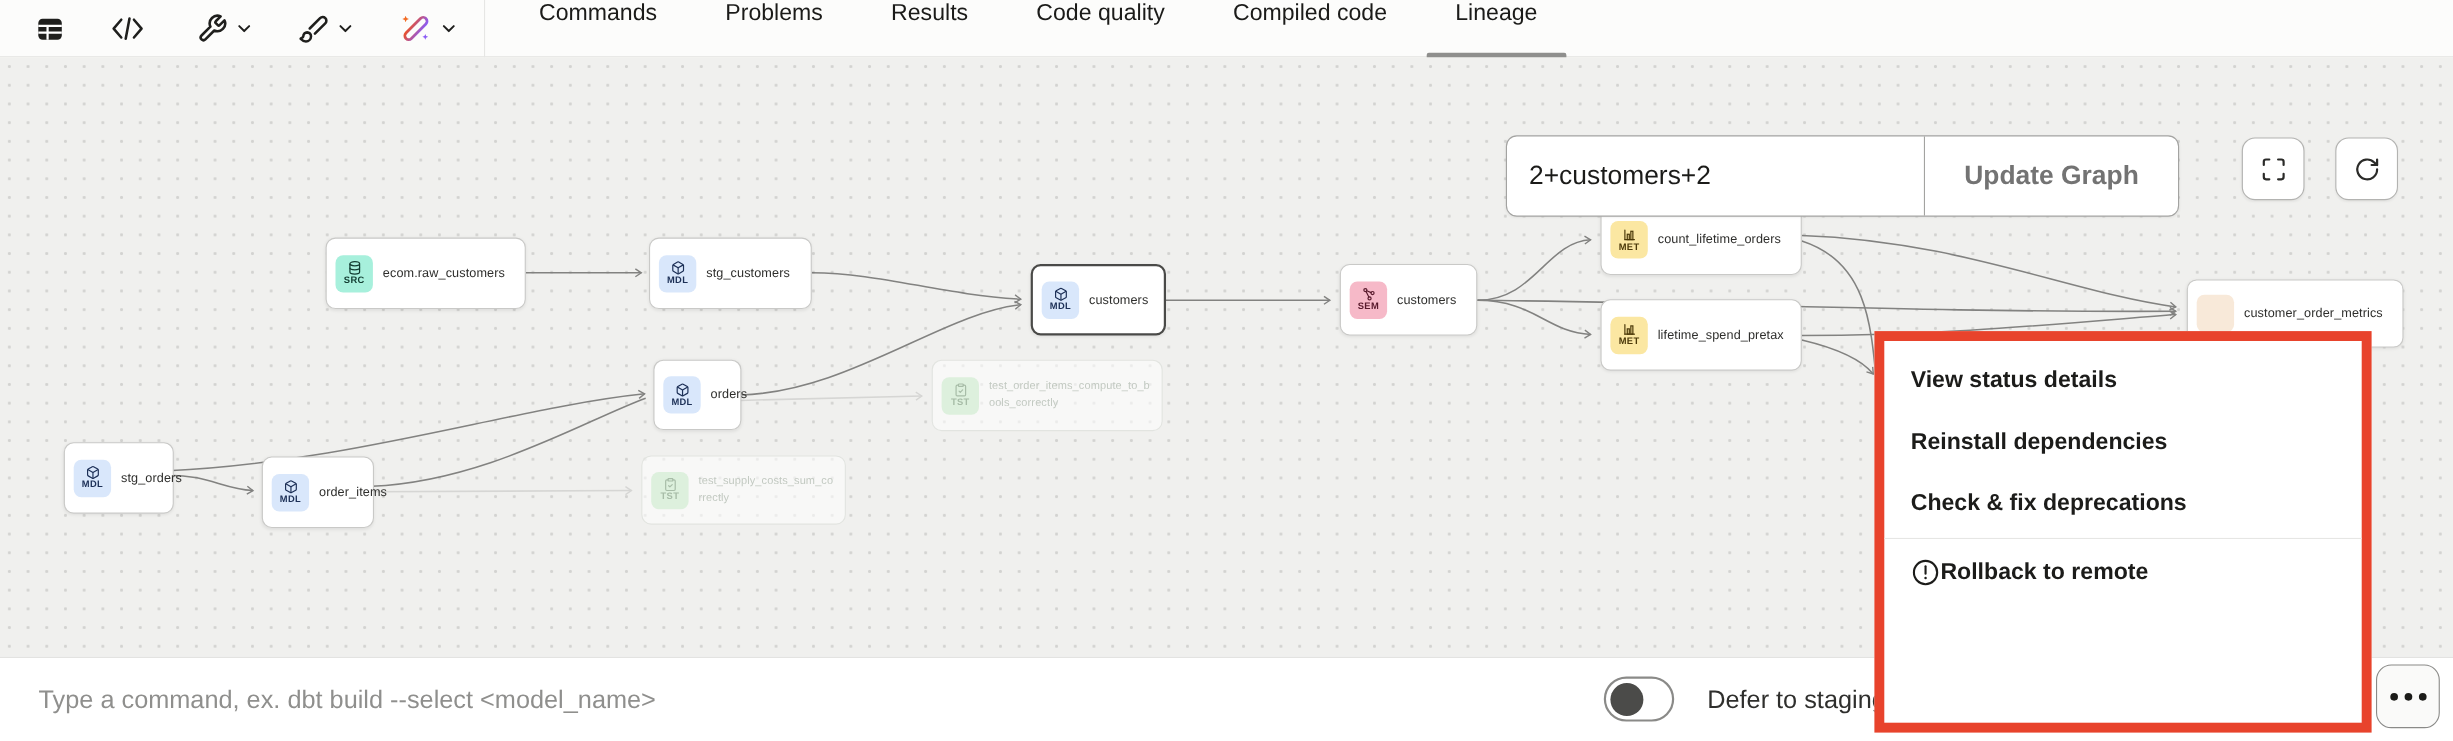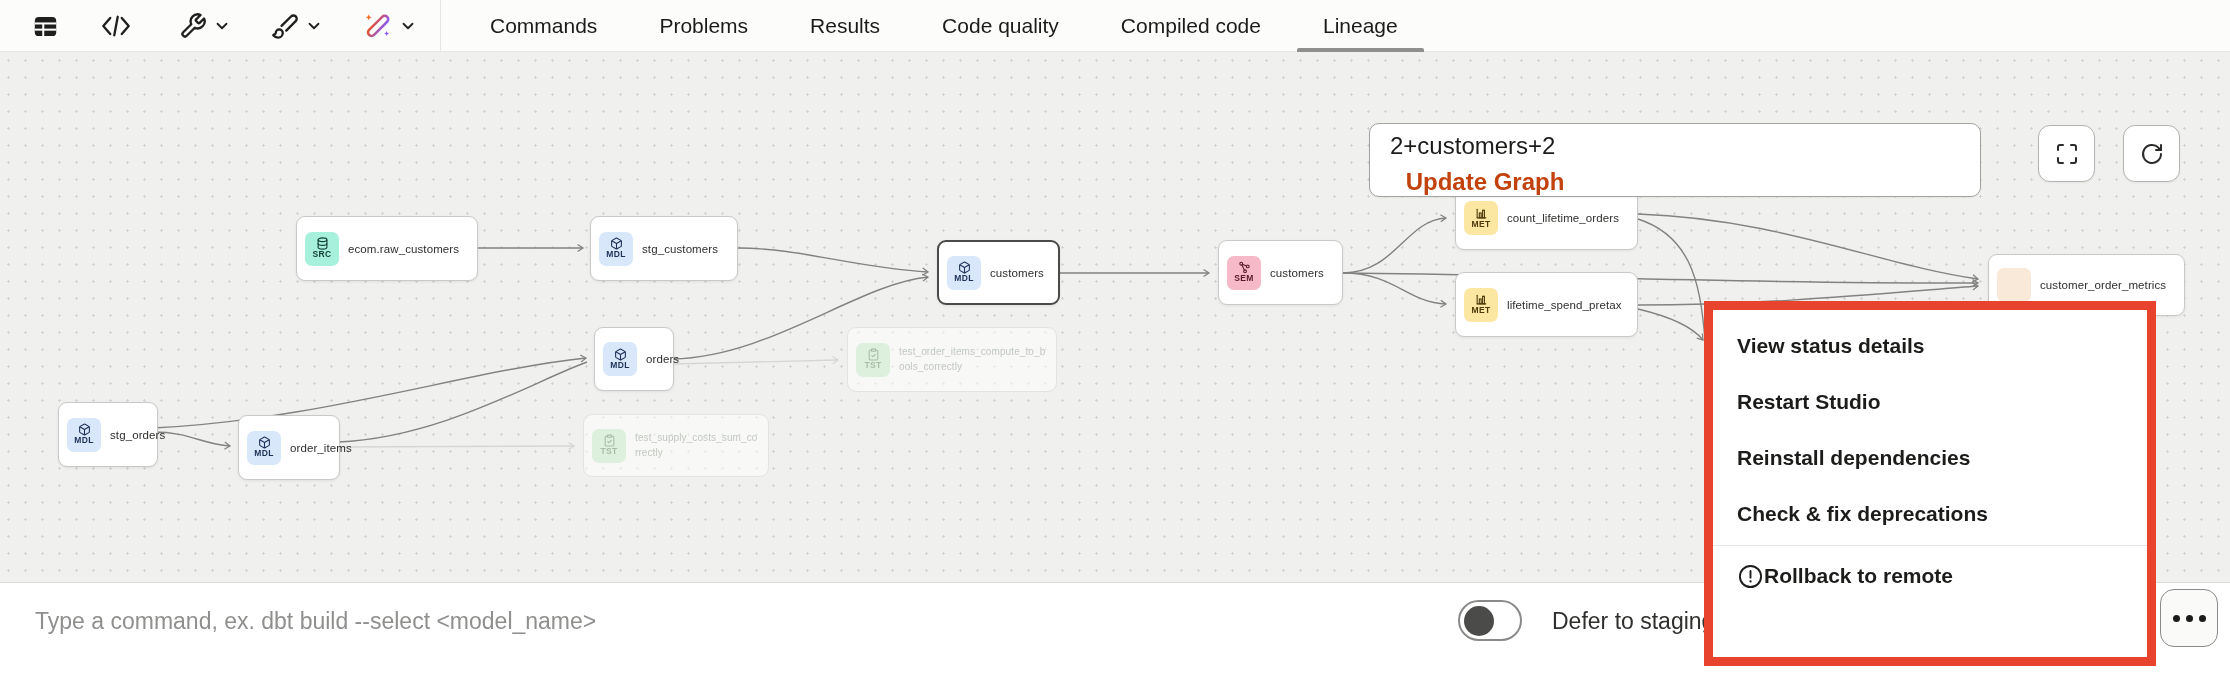--- a/index.html
+++ b/index.html
@@ -5,21 +5,21 @@
   * { margin:0; padding:0; box-sizing:border-box; }
   html,body { width:2230px; height:674px; overflow:hidden; font-family:"Liberation Sans", sans-serif; background:#ffffff; }
 
   
   .topbar { position:absolute; top:0; left:0; width:2230px; height:52px; background:#fcfcfb; border-bottom:1px solid #e7e7e5; z-index:15; }
   .tool-icons { position:absolute; left:0; top:0; height:52px; display:flex; align-items:center; }
   .ticon { display:flex; align-items:center; justify-content:center; cursor:pointer; }
   .tchev { margin-left:6px; }
   .tb-divider { position:absolute; left:440px; top:0; width:1px; height:52px; background:#e6e6e4; }
   .tabs { position:absolute; left:490px; top:0; height:52px; display:flex; gap:62px; align-items:center; }
-  .tab { position:relative; height:52px; display:flex; align-items:center; font-size:21px; color:#1b1b19; font-weight:500; cursor:pointer; white-space:nowrap; }
+  .tab { position:relative; height:52px; display:flex; align-items:flex-start; font-size:21px; color:#1b1b19; font-weight:500; cursor:pointer; white-space:nowrap; }
   .tab .underline { position:absolute; left:-26px; right:-26px; bottom:0; height:4px; background:#8f8f8d; border-radius:2px 2px 0 0; }
 
   
   .canvas { position:absolute; top:52px; left:0; width:2230px; height:545px; background:#f0f0ee;
     background-image:radial-gradient(circle, #d3d3d1 1.2px, transparent 1.4px); background-size:17px 17px; overflow:hidden; }
   svg.edges { position:absolute; left:0; top:0; z-index:1; }
 
   
   .node { position:absolute; z-index:2; background:#ffffff; border:1px solid #c9c9c7; border-radius:9px;
     box-shadow:0 1px 3px rgba(0,0,0,0.07); display:flex; align-items:center; gap:9px; padding:0 10px 0 8px; cursor:pointer; }
@@ -31,32 +31,32 @@
   .b-mdl { background:#d9e7fb; color:#1d3057; }
   .b-sem { background:#f6b9c8; color:#581a2c;text-align:center; }
   .b-met { background:#fbe7a2; color:#4c3a0a; }
   .b-svq { background:#f8e9d9; color:#4c3c22;gap:45px; }
   .b-tst { background:#ddf0dd; color:#a7bca7; }
   .node.muted { background:rgba(255,255,255,0.55); border:1px solid #e2e4e0; box-shadow:none; }
   .node.muted .node-label { color:#c2c9c1; font-weight:400; font-size:10px; line-height:1.45; }
 
   
   .graph-filter { position:absolute; left:1369px; top:71px; width:612px; height:74px; background:#ffffff;
-    border:1.5px solid #a3a3a1; border-radius:10px; display:flex; z-index:6; box-shadow:0 1px 2px rgba(0,0,0,0.05);flex-direction:column; }
+    border:1.5px solid #a3a3a1; border-radius:10px; display:flex; z-index:6; box-shadow:0 1px 2px rgba(0,0,0,0.05); }
   .graph-filter input { flex:1 1 auto; border:none; outline:none; background:transparent; font-family:"Liberation Sans",sans-serif;
     font-size:24px; font-weight:500; color:#1b1b19; padding:0 20px; min-width:0; }
   .gf-divider { width:1.5px; background:#a3a3a1; }
-  .update-btn { width:230px; display:flex; align-items:center; justify-content:center; font-size:24px; font-weight:700; color:#c2410c; cursor:pointer; background:transparent; border:none; font-family:"Liberation Sans",sans-serif; }
+  .update-btn { width:230px; display:flex; align-items:center; justify-content:center; font-size:24px; font-weight:700; color:#737373; cursor:pointer; background:transparent; border:none; font-family:"Liberation Sans",sans-serif; }
   .sq-btn { position:absolute; top:73px; width:57px; height:57px; background:#ffffff; border:1.5px solid #b3b3b1; border-radius:12px;
     display:flex; align-items:center; justify-content:center; cursor:pointer; z-index:6; box-shadow:0 1px 2px rgba(0,0,0,0.05); }
   .sq-btn.fullscreen { left:2038px; }
   .sq-btn.refresh { left:2123px; }
 
   
-  .bottombar { position:absolute; left:0; bottom:15px; width:2230px; height:77px; background:#ffffff; border-top:1px solid #dcdcda; z-index:10; }
+  .bottombar { position:absolute; left:0; bottom:0; width:2230px; height:77px; background:#ffffff; border-top:1px solid #dcdcda; z-index:10; }
   .cmd-input { position:absolute; left:35px; top:0; height:77px; width:1300px; border:none; outline:none; font-family:"Liberation Sans",sans-serif;
     font-size:23px; color:#2e2e2c; background:transparent; }
   .cmd-input::placeholder { color:#8f8f8d; opacity:1; }
   .toggle { position:absolute; left:1458px; top:17px; width:64px; height:41px; border:2px solid #8a8a88; border-radius:21px; background:#ffffff; cursor:pointer; }
   .toggle .knob { position:absolute; left:4px; top:3.5px; width:30px; height:30px; border-radius:50%; background:#4b4b49; }
   .defer-label { position:absolute; left:1552px; top:0; height:77px; display:flex; align-items:center; font-size:23px; color:#2f2f2d; font-weight:500; white-space:nowrap; }
   .more-btn { position:absolute; left:2160px; top:6px; width:58px; height:58px; border:1.5px solid #8a8a88; border-radius:14px; background:#fafaf9;
     display:flex; align-items:center; justify-content:center; gap:6px; cursor:pointer; }
   .more-btn .dot { width:7px; height:7px; border-radius:50%; background:#1b1b19; }
 
@@ -361,21 +361,20 @@
   <div class="defer-label">Defer to staging</div>
   <div class="more-btn">
     <span class="dot"></span>
       <span class="dot"></span>
       <span class="dot"></span>
   </div>
 </div>
 
 <div class="context-menu">
   <div class="menu-item">View status details</div>
-  <div class="menu-item">Restart Studio</div>
   <div class="menu-item">Reinstall dependencies</div>
   <div class="menu-item">Check &amp; fix deprecations</div>
   <div class="menu-sep"></div>
   <div class="menu-item rollback">
     <svg width="27" height="27" viewBox="0 0 24 24" fill="none" stroke="#1c1c1a" stroke-width="1.7">
         <circle cx="12" cy="12" r="9.4"></circle>
         <line x1="12" y1="7" x2="12" y2="13" stroke-linecap="round"></line>
         <circle cx="12" cy="16.4" r="1" fill="#1c1c1a" stroke="none"></circle>
       </svg>
     <span>Rollback to remote</span>

